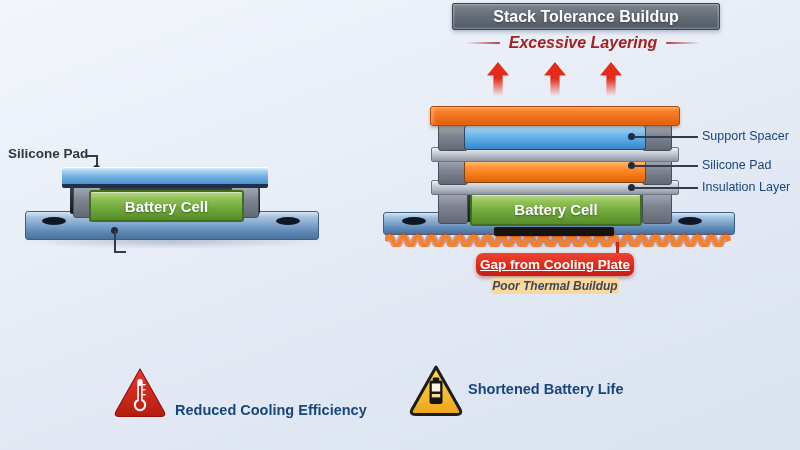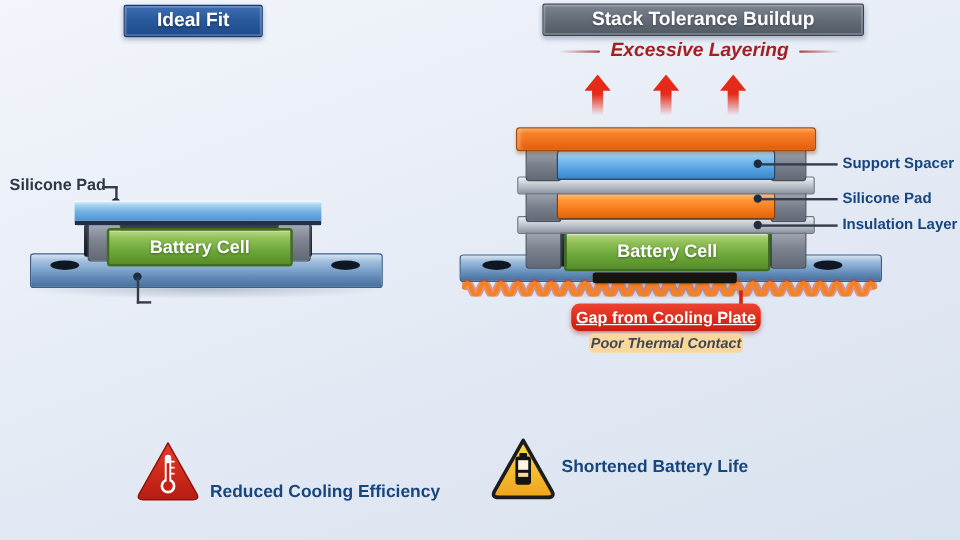--- a/index.html
+++ b/index.html
@@ -66,21 +66,21 @@
     box-shadow:inset 3px 1px 4px -1px rgba(255,220,170,.5), 0 2px 3px rgba(120,60,10,.35);
   }
   .gray-plate{
     background:linear-gradient(180deg,#f0f2f5 0%,#d6dae0 25%,#b4bbc4 62%,#8d95a1 100%);
     border:1px solid #6e7682;border-radius:2px;
   }
   .gap-strip{background:#17130e;border-radius:2px;box-shadow:0 1px 2px rgba(180,60,0,.6);}
   
   .lead{background:#323c4c;}
   .lead-dot{width:7px;height:7px;border-radius:50%;background:#1f2b3e;}
-  .side-label{color:#17457e;font-weight:bold;font-size:12.5px;white-space:nowrap;}
+  .side-label{color:#17457e;font-weight:normal;font-size:12.5px;white-space:nowrap;}
   .plain-label{color:#2e3744;font-weight:bold;font-size:13.5px;white-space:nowrap;}
   .italic-label{color:#17457e;font-weight:bold;font-style:italic;font-size:14.5px;white-space:nowrap;}
   
   .gap-box{
     display:flex;align-items:center;justify-content:center;
     background:linear-gradient(180deg,#ee4433 0%,#dc2a1a 55%,#c61f10 100%);
     border-radius:7px;color:#fff;font-weight:bold;font-size:13.5px;
     box-shadow:0 2px 4px rgba(150,30,10,.45);white-space:nowrap;text-decoration:underline;
   }
   .tan-box{
@@ -88,23 +88,20 @@
     background:#fad79c;border-radius:4px;color:#3e4757;
     font-weight:bold;font-style:italic;font-size:12px;white-space:nowrap;
   }
   .warn-label{color:#17457e;font-weight:bold;font-size:14.5px;white-space:nowrap;}
 </style>
 </head>
 <body>
 
 <div class="canvas">
 
-  <div class="abs hdr hdr-blue" style="left:103px;top:4px;width:114px;height:25px;">
-    <span>Ideal Fit</span>
-  </div>
 
   <div class="abs plain-label" style="left:8px;top:146px;">Silicone Pad</div>
   <div class="abs lead" style="left:85px;top:155px;width:13px;height:2px;"></div>
   <div class="abs lead" style="left:96px;top:155px;width:2px;height:13px;"></div>
   <div class="abs lead-dot" style="left:93px;top:165px;"></div>
 
   <div class="abs soft-shadow" style="left:16px;top:233px;width:310px;height:16px;"></div>
   <div class="abs plate" style="left:25px;top:211px;width:292px;height:27px;"></div>
   <div class="abs hole" style="left:42px;top:217px;width:24px;height:8px;"></div>
   <div class="abs hole" style="left:276px;top:217px;width:24px;height:8px;"></div>
@@ -178,21 +175,21 @@
 
   <div class="abs lead-dot" style="left:628px;top:184px;"></div>
   <div class="abs lead" style="left:634px;top:187px;width:64px;height:2px;"></div>
   <div class="abs side-label" style="left:702px;top:180px;">Insulation Layer</div>
 
   <div class="abs" style="left:616px;top:242px;width:3px;height:12px;background:#d42418;"></div>
   <div class="abs gap-box" style="left:476px;top:253px;width:158px;height:23px;">
     <span>Gap from Cooling Plate</span>
   </div>
   <div class="abs tan-box" style="left:491px;top:278px;width:128px;height:16px;">
-    <span>Poor Thermal Contact</span>
+    <span>Poor Thermal Buildup</span>
   </div>
 
   <svg class="abs" style="left:112px;top:366px;" width="56" height="54" viewBox="0 0 56 54">
     <defs>
       <linearGradient id="redg" x1="0" y1="0" x2="0" y2="1">
         <stop offset="0" stop-color="#e8382a"></stop>
           <stop offset="1" stop-color="#b51d10"></stop>
       </linearGradient>
     </defs>
     <path d="M28 3 L52 45.5 Q54.5 50.5 48.5 50.5 L7.5 50.5 Q1.5 50.5 4 45.5 Z" fill="url(#redg)" stroke="#8f130a" stroke-width="1.2" stroke-linejoin="round"></path>

